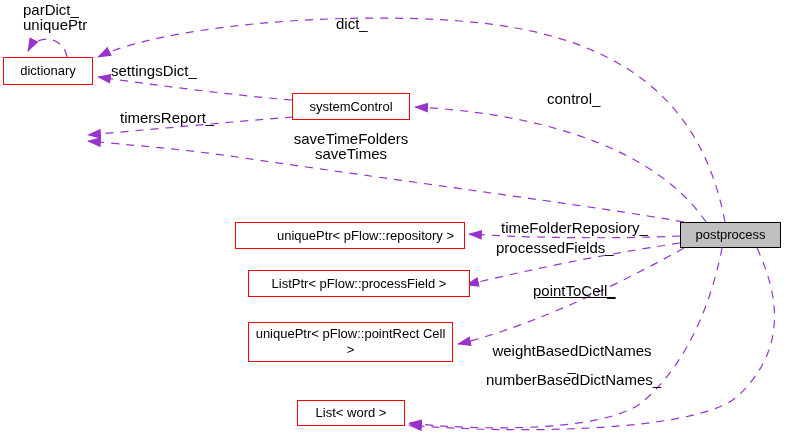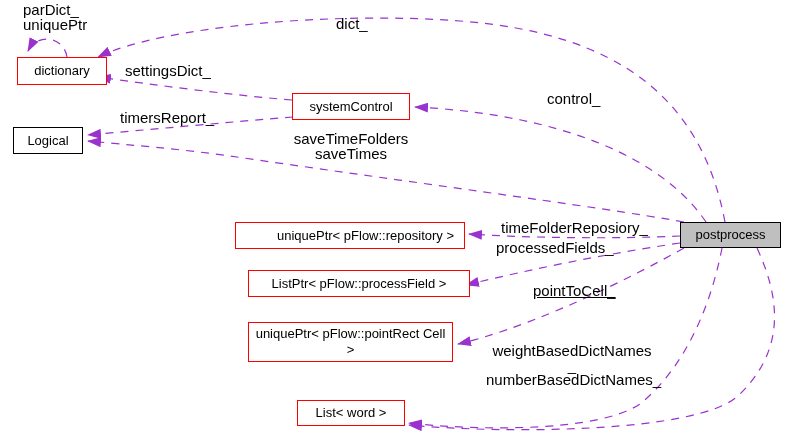--- a/index.html
+++ b/index.html
@@ -75,44 +75,43 @@
 
     <path class="edge" d="M 680,243 C 605,254 532,269 466,285" marker-end="url(#arrow)"></path>
 
     <path class="edge" d="M 684,248 C 598,296 515,331 458,344" marker-end="url(#arrow)"></path>
 
     <path class="edge" d="M 722,248 C 712,300 688,365 640,404 C 598,432 480,431 409,423" marker-end="url(#arrow)"></path>
 
     <path class="edge" d="M 757,248 C 782,302 784,352 738,396 C 697,433 505,434 409,425" marker-end="url(#arrow)"></path>
   </svg>
 
-  <div class="node red" style="left:17px;top:57px;width:90px;height:28px;">dictionary</div>
+  <div class="node red" style="left:3px;top:57px;width:90px;height:28px;">dictionary</div>
 
-  <div class="node black" style="left:13px;top:127px;width:70px;height:27px;">Logical</div>
 
   <div class="node red" style="left:292px;top:93px;width:118px;height:27px;">systemControl</div>
 
   <div class="node red" style="left:235px;top:222px;width:230px;height:27px;padding-left:35px;">uniquePtr&lt; pFlow::repository &gt;</div>
 
   <div class="node red" style="left:240px;top:270px;width:222px;height:27px;margin-left:8px;">ListPtr&lt; pFlow::processField &gt;</div>
 
   <div class="node red" style="left:248px;top:322px;width:205px;height:40px;">uniquePtr&lt; pFlow::pointRect Cell &gt;</div>
 
   <div class="node red" style="left:297px;top:400px;width:108px;height:26px;">List&lt; word &gt;</div>
 
   <div class="node gray" style="left:680px;top:222px;width:101px;height:26px;">postprocess</div>
 
   <div class="elabel" style="left:23px;top:2px;">
     <div>parDict_</div>
     <div>uniquePtr</div>
   </div>
 
   <div class="elabel" style="left:336px;top:16px;">dict_</div>
 
-  <div class="elabel" style="left:125px;top:63px;">settingsDict_</div>
+  <div class="elabel" style="left:111px;top:63px;">settingsDict_</div>
 
   <div class="elabel" style="left:547px;top:91px;">control_</div>
 
   <div class="elabel" style="left:120px;top:110px;">timersReport_</div>
 
   <div class="elabel center" style="left:290px;top:131px;width:122px;">
     <div>saveTimeFolders</div>
     <div>saveTimes</div>
   </div>
 

